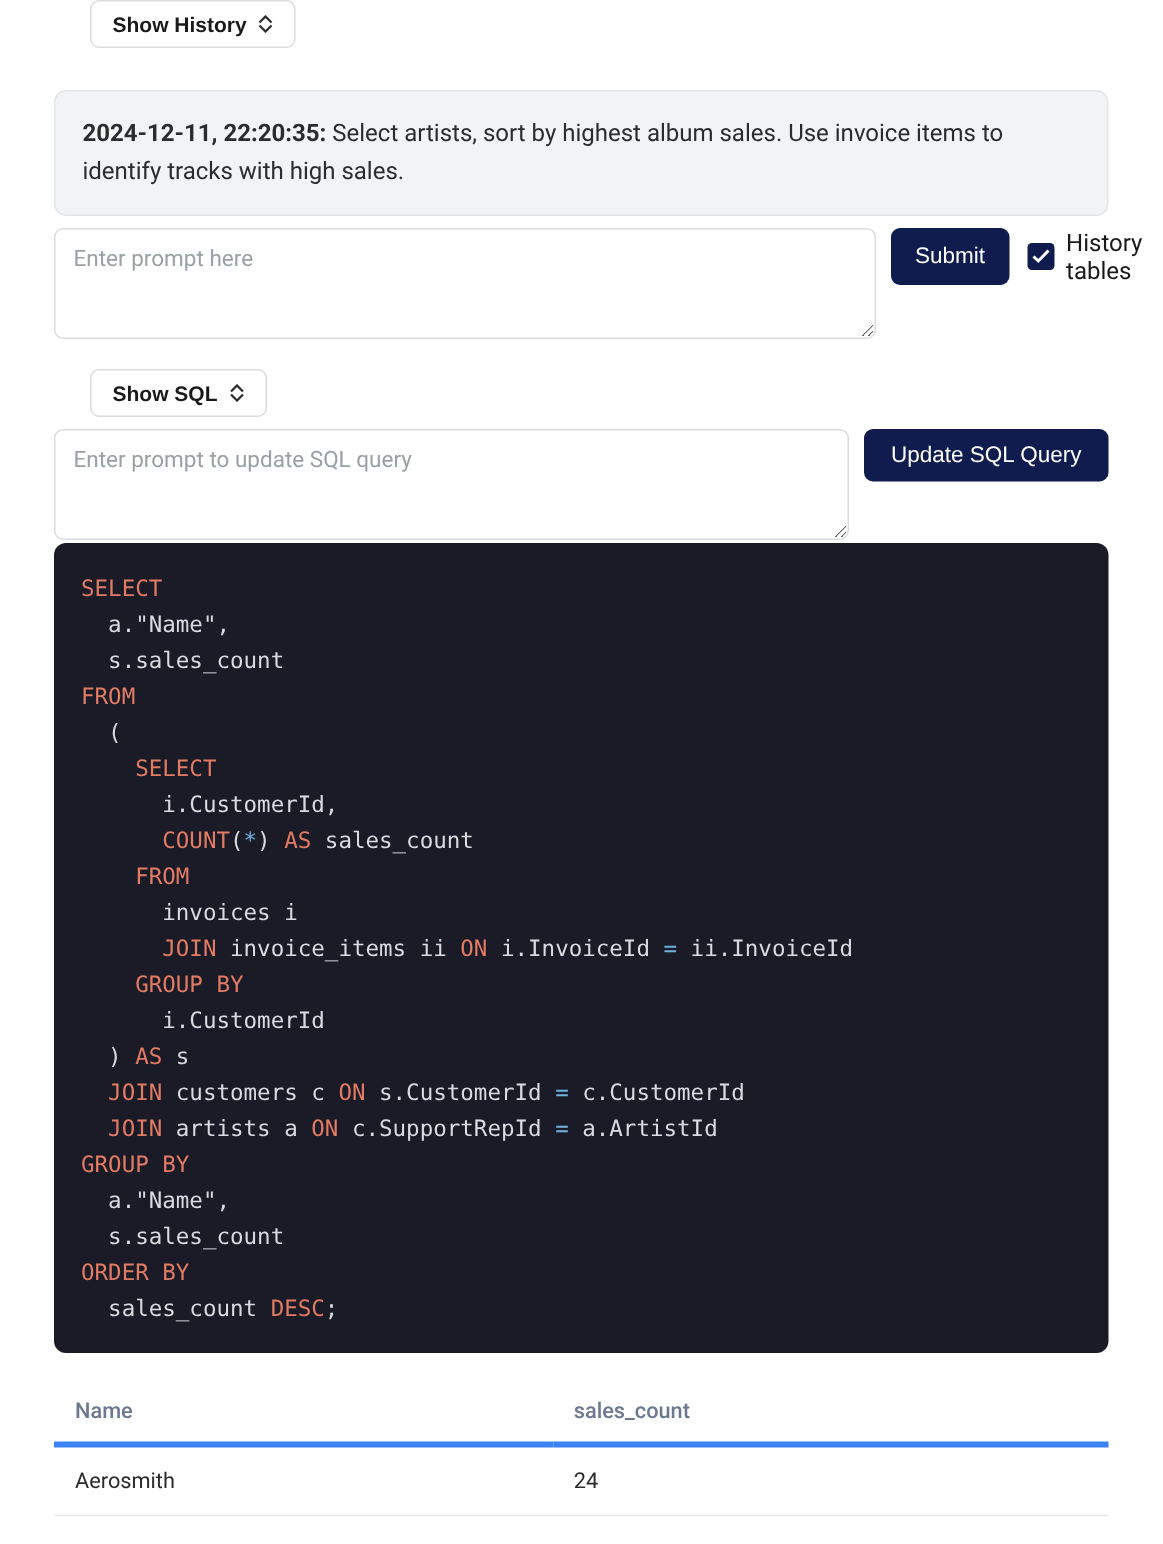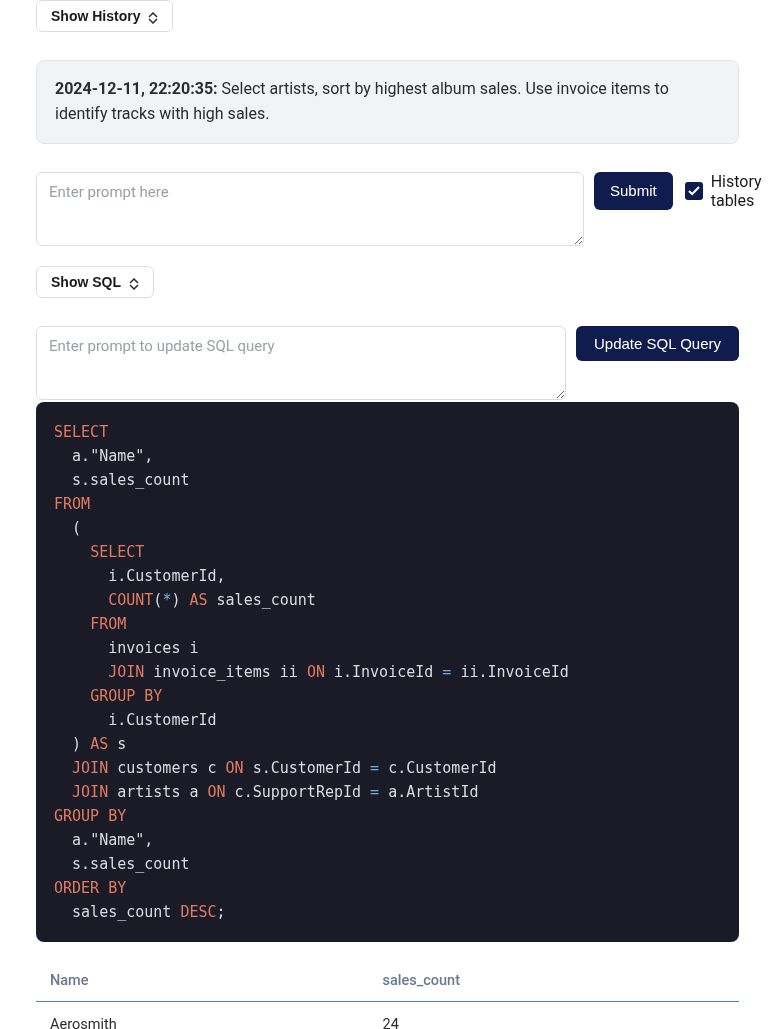--- a/index.html
+++ b/index.html
@@ -9,30 +9,31 @@
     }
     body {
       font-family: -apple-system, BlinkMacSystemFont, "Segoe UI", Roboto, "Helvetica Neue", Arial, sans-serif;
       background: #ffffff;
       padding: 0 36px;
       width: 775px;
       color: #2c2c2c;
     }
     .btn-outline {
       display: inline-flex;
-      align-items: flex-end;
+      align-items: center;
       gap: 8px;
       background: #ffffff;
       border: 1px solid #d9dde1;
       border-radius: 6px;
       padding: 7px 14px;
       font-size: 14px;
       font-weight: 600;
       color: #1a1a1a;
       cursor: pointer;
+      margin-left: 24px;
     }
     .sort-icon {
       display: inline-flex;
       flex-direction: column;
       line-height: 0;
     }
     .sort-icon svg {
       width: 10px;
       height: 6px;
     }
@@ -45,21 +46,21 @@
       font-size: 16px;
       line-height: 1.55;
       color: #2c2c2c;
     }
     .history-box .ts {
       font-weight: 700;
     }
     .row {
       display: flex;
       gap: 10px;
-      margin-top: 28px;
+      margin-top: 8px;
       align-items: flex-start;
     }
     .textarea {
       flex: 1;
       border: 1px solid #d9dde1;
       border-radius: 6px;
       padding: 10px 12px;
       font-size: 15px;
       font-family: inherit;
       resize: both;
@@ -135,21 +136,21 @@
       width: 100%;
       margin-top: 18px;
       border-collapse: collapse;
       font-size: 14.5px;
     }
     table.results th {
       text-align: left;
       padding: 12px 14px;
       color: #6b7890;
       font-weight: 500;
-      border-bottom: 1px solid #3b82f6;
+      border-bottom: 4px solid #3b82f6;
     }
     table.results td {
       padding: 14px 14px;
       border-bottom: 1px solid #e3e6e9;
       color: #2c2c2c;
     }
   </style>
 </head>
 <body>
 

